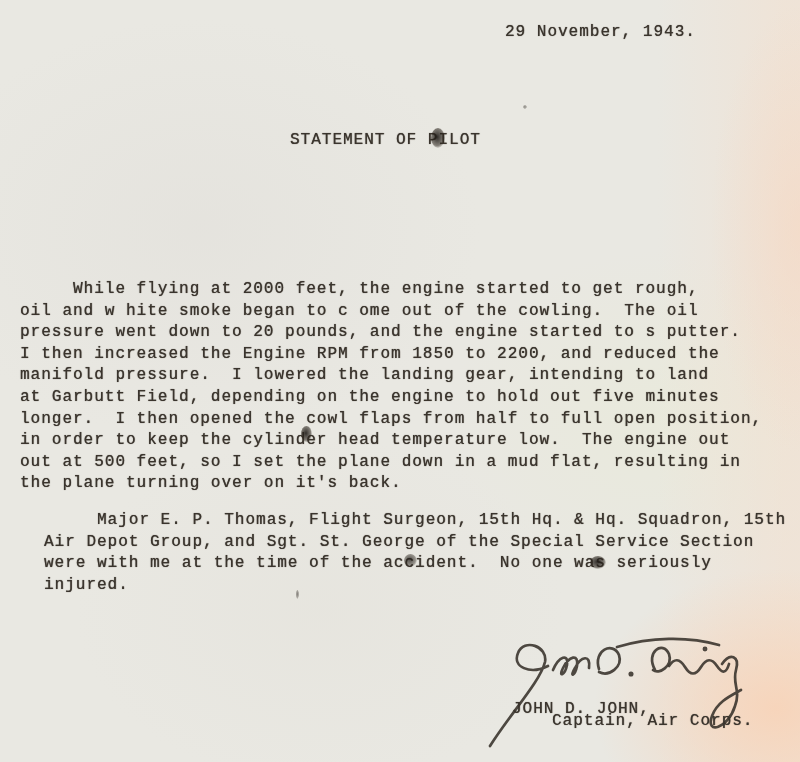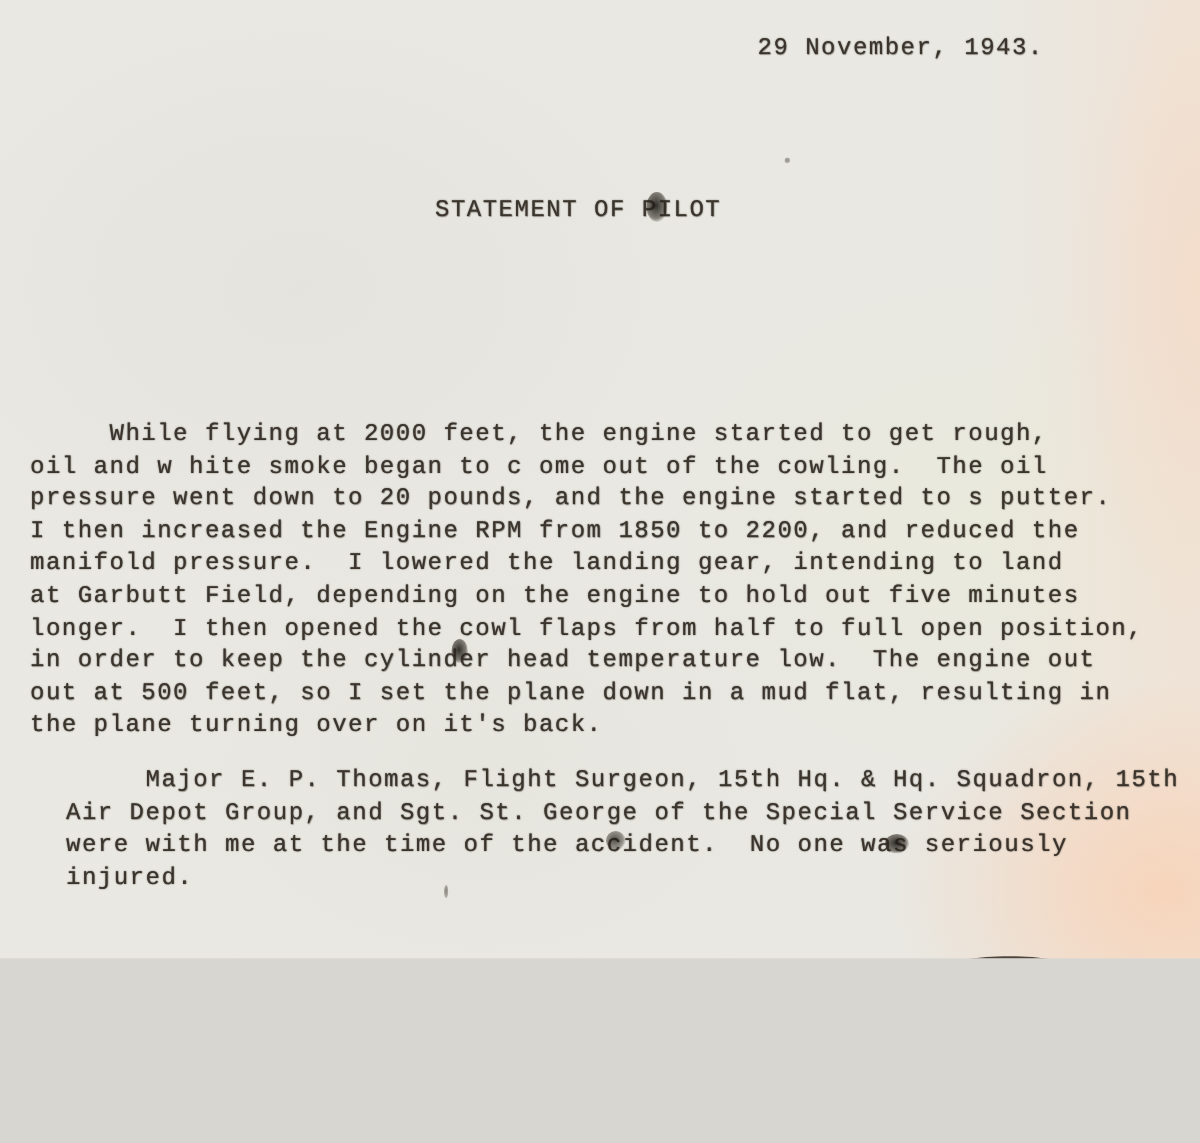--- a/index.html
+++ b/index.html
@@ -3,21 +3,21 @@
 <meta charset="utf-8">
 <style>
   html, body {
     margin: 0;
     padding: 0;
     background: #d8d6d0;
   }
   .page {
     position: relative;
     width: 800px;
-    height: 639px;
+    height: 762px;
     overflow: hidden;
     font-family: "Liberation Mono", "DejaVu Sans Mono", monospace;
     color: #3a342d;
     background:
       radial-gradient(ellipse 260px 200px at 97% 93%, rgba(248, 210, 182, 0.85), rgba(248, 210, 182, 0) 70%),
       radial-gradient(ellipse 120px 300px at 100% 30%, rgba(246, 214, 192, 0.55), rgba(246, 214, 192, 0) 75%),
       linear-gradient(90deg, rgba(240, 228, 212, 0) 82%, rgba(246, 222, 202, 0.45) 98%),
       radial-gradient(ellipse 300px 240px at 82% 55%, rgba(233, 235, 214, 0.5), rgba(233, 235, 214, 0) 70%),
       radial-gradient(ellipse 400px 300px at 25% 30%, rgba(226, 224, 219, 0.6), rgba(226, 224, 219, 0) 70%),
       radial-gradient(ellipse 350px 250px at 40% 80%, rgba(228, 226, 219, 0.5), rgba(228, 226, 219, 0) 70%),

